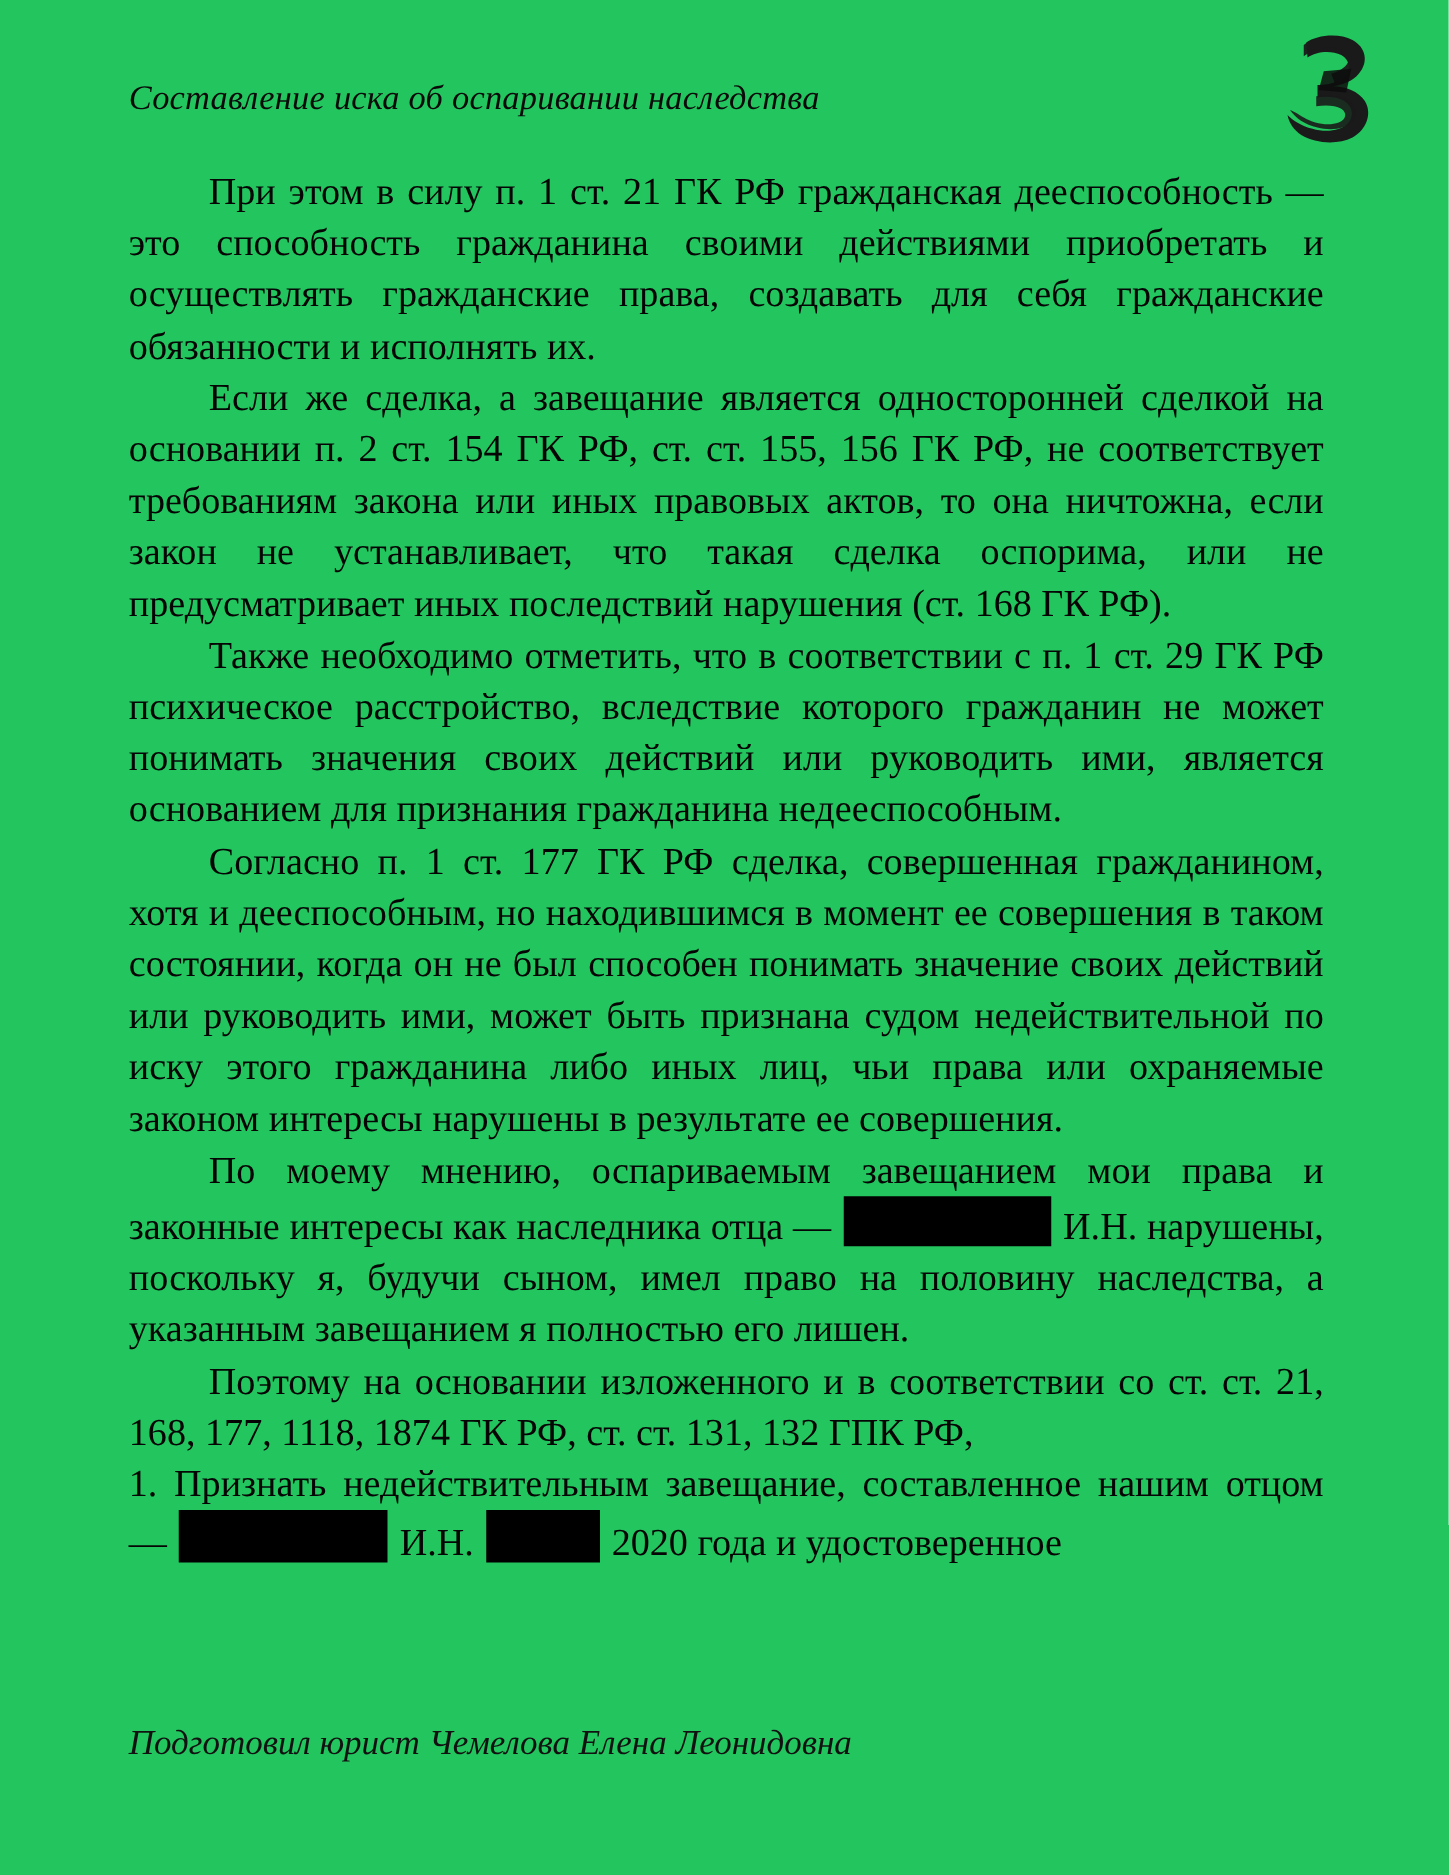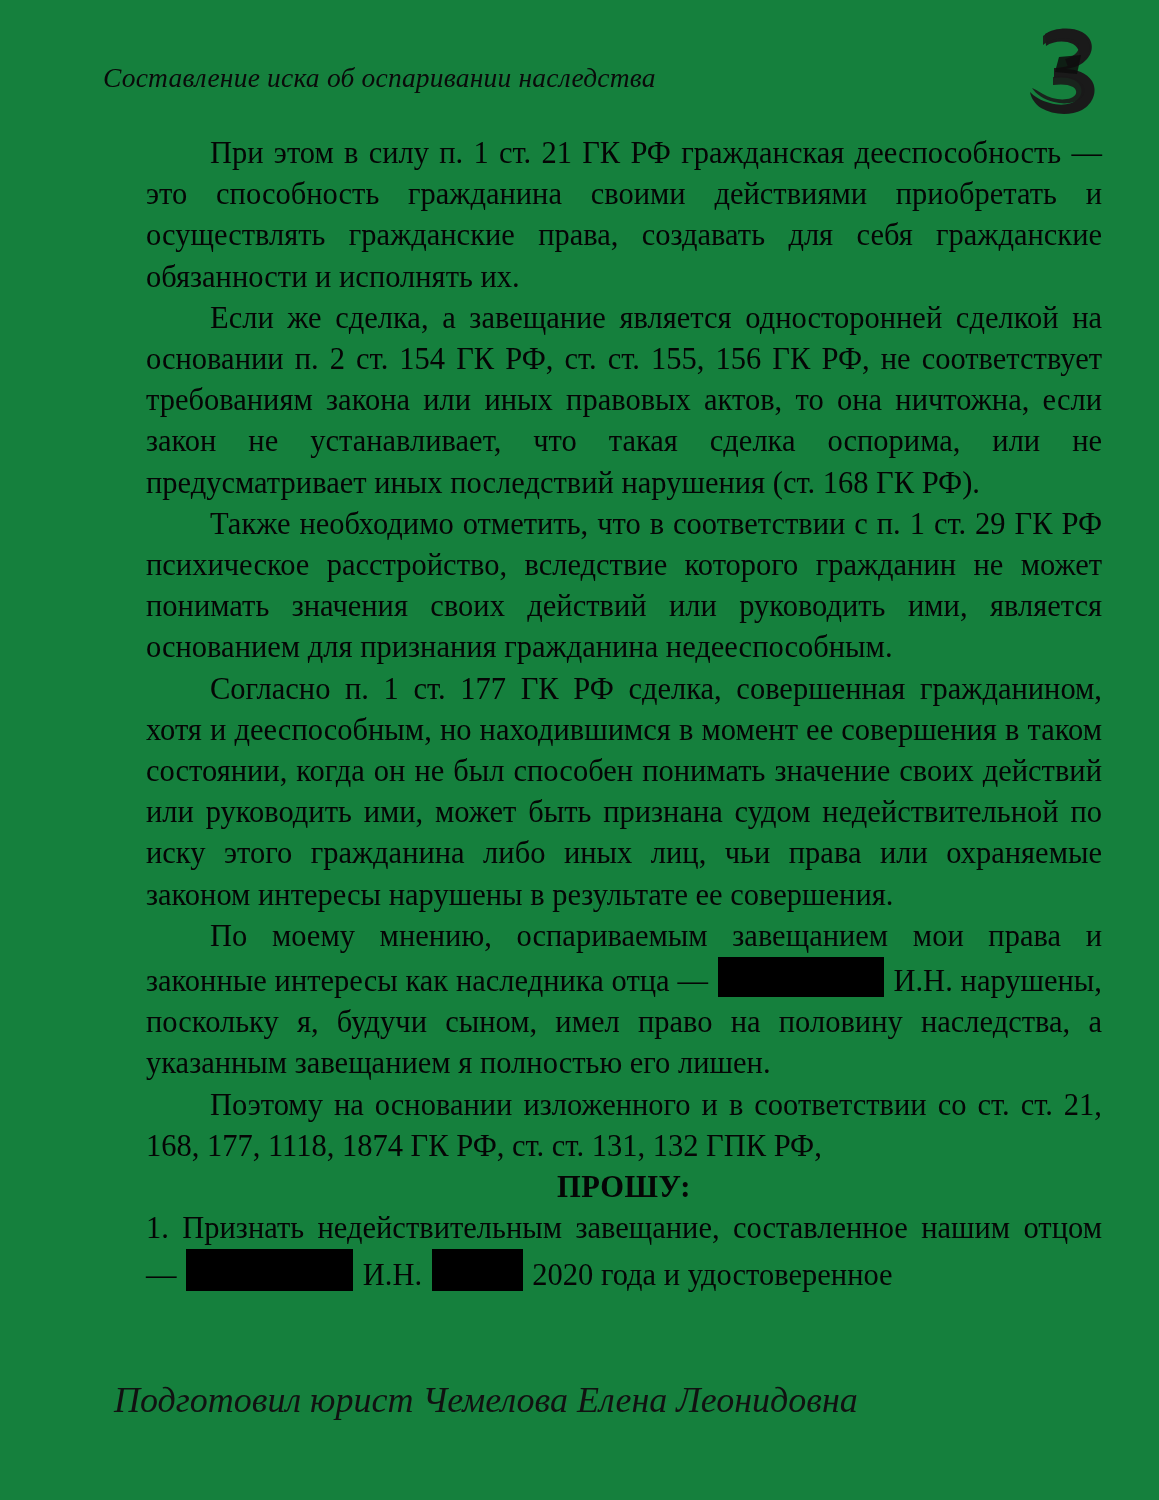--- a/index.html
+++ b/index.html
@@ -5,21 +5,21 @@
 <style>
   html, body {
     margin: 0;
     padding: 0;
     background: #ffffff;
   }
   .page {
     position: relative;
     width: 1159px;
     height: 1500px;
-    background: #15803d;
+    background: #22c55e;
     overflow: hidden;
     font-family: "Liberation Serif", "DejaVu Serif", serif;
     color: #050505;
   }
 
   
   .page-header {
     position: absolute;
     left: 103px;
     top: 62px;
@@ -44,21 +44,20 @@
     height: 96px;
   }
   .page-number-mark svg { display: block; width: 100%; height: 100%; }
 
   
   .body-text {
     position: absolute;
     left: 103px;
     top: 133px;
     width: 956px;
-    margin-left: 43px;
   }
   .para {
     margin: 0;
     text-align: justify;
     text-justify: inter-word;
     text-indent: 64px;
     font-size: 30.5px;
     line-height: 41.2px;
     word-spacing: 0px;
     hyphens: none;
@@ -90,24 +89,23 @@
   
   .page-footer {
     position: absolute;
     left: 103px;
     top: 1379px;
     width: 900px;
   }
   .footer-text {
     font-family: "Liberation Serif", "DejaVu Serif", serif;
     font-style: italic;
-    font-size: 36px;
+    font-size: 28px;
     white-space: nowrap;
     color: #111111;
-    margin-left: 11px;
   }
 </style>
 </head>
 <body>
 
 <div class="page">
 
   <div class="page-header">
     <div class="header-title">Составление иска об оспаривании наследства</div>
   </div>
@@ -137,21 +135,20 @@
     <p class="para last-line-left">Если же сделка, а завещание является односторонней сделкой на основании п. 2 ст. 154 ГК РФ, ст. ст. 155, 156 ГК РФ, не соответствует требованиям закона или иных правовых актов, то она ничтожна, если закон не устанавливает, что такая сделка оспорима, или не предусматривает иных последствий нарушения (ст. 168 ГК РФ).</p>
 
     <p class="para last-line-left">Также необходимо отметить, что в соответствии с п. 1 ст. 29 ГК РФ психическое расстройство, вследствие которого гражданин не может понимать значения своих действий или руководить ими, является основанием для признания гражданина недееспособным.</p>
 
     <p class="para last-line-left">Согласно п. 1 ст. 177 ГК РФ сделка, совершенная гражданином, хотя и дееспособным, но находившимся в момент ее совершения в таком состоянии, когда он не был способен понимать значение своих действий или руководить ими, может быть признана судом недействительной по иску этого гражданина либо иных лиц, чьи права или охраняемые законом интересы нарушены в результате ее совершения.</p>
 
     <p class="para last-line-left"><span>По моему мнению, оспариваемым завещанием мои права и законные интересы как наследника отца — </span><span class="redact redact-a"></span><span> И.Н. нарушены, поскольку я, будучи сыном, имел право на половину наследства, а указанным завещанием я полностью его лишен.</span></p>
 
     <p class="para last-line-left">Поэтому на основании изложенного и в соответствии со ст. ст. 21, 168, 177, 1118, 1874 ГК РФ, ст. ст. 131, 132 ГПК РФ,</p>
 
-    <p class="proshu">ПРОШУ:</p>
 
     <p class="para no-indent last-line-left"><span>1. Признать недействительным завещание, составленное нашим отцом — </span><span class="redact redact-b"></span><span> И.Н. </span><span class="redact redact-c"></span><span> 2020 года и удостоверенное</span></p>
 
   </div>
 
   <div class="page-footer">
     <div class="footer-text">Подготовил юрист Чемелова Елена Леонидовна</div>
   </div>
 
 </div>

